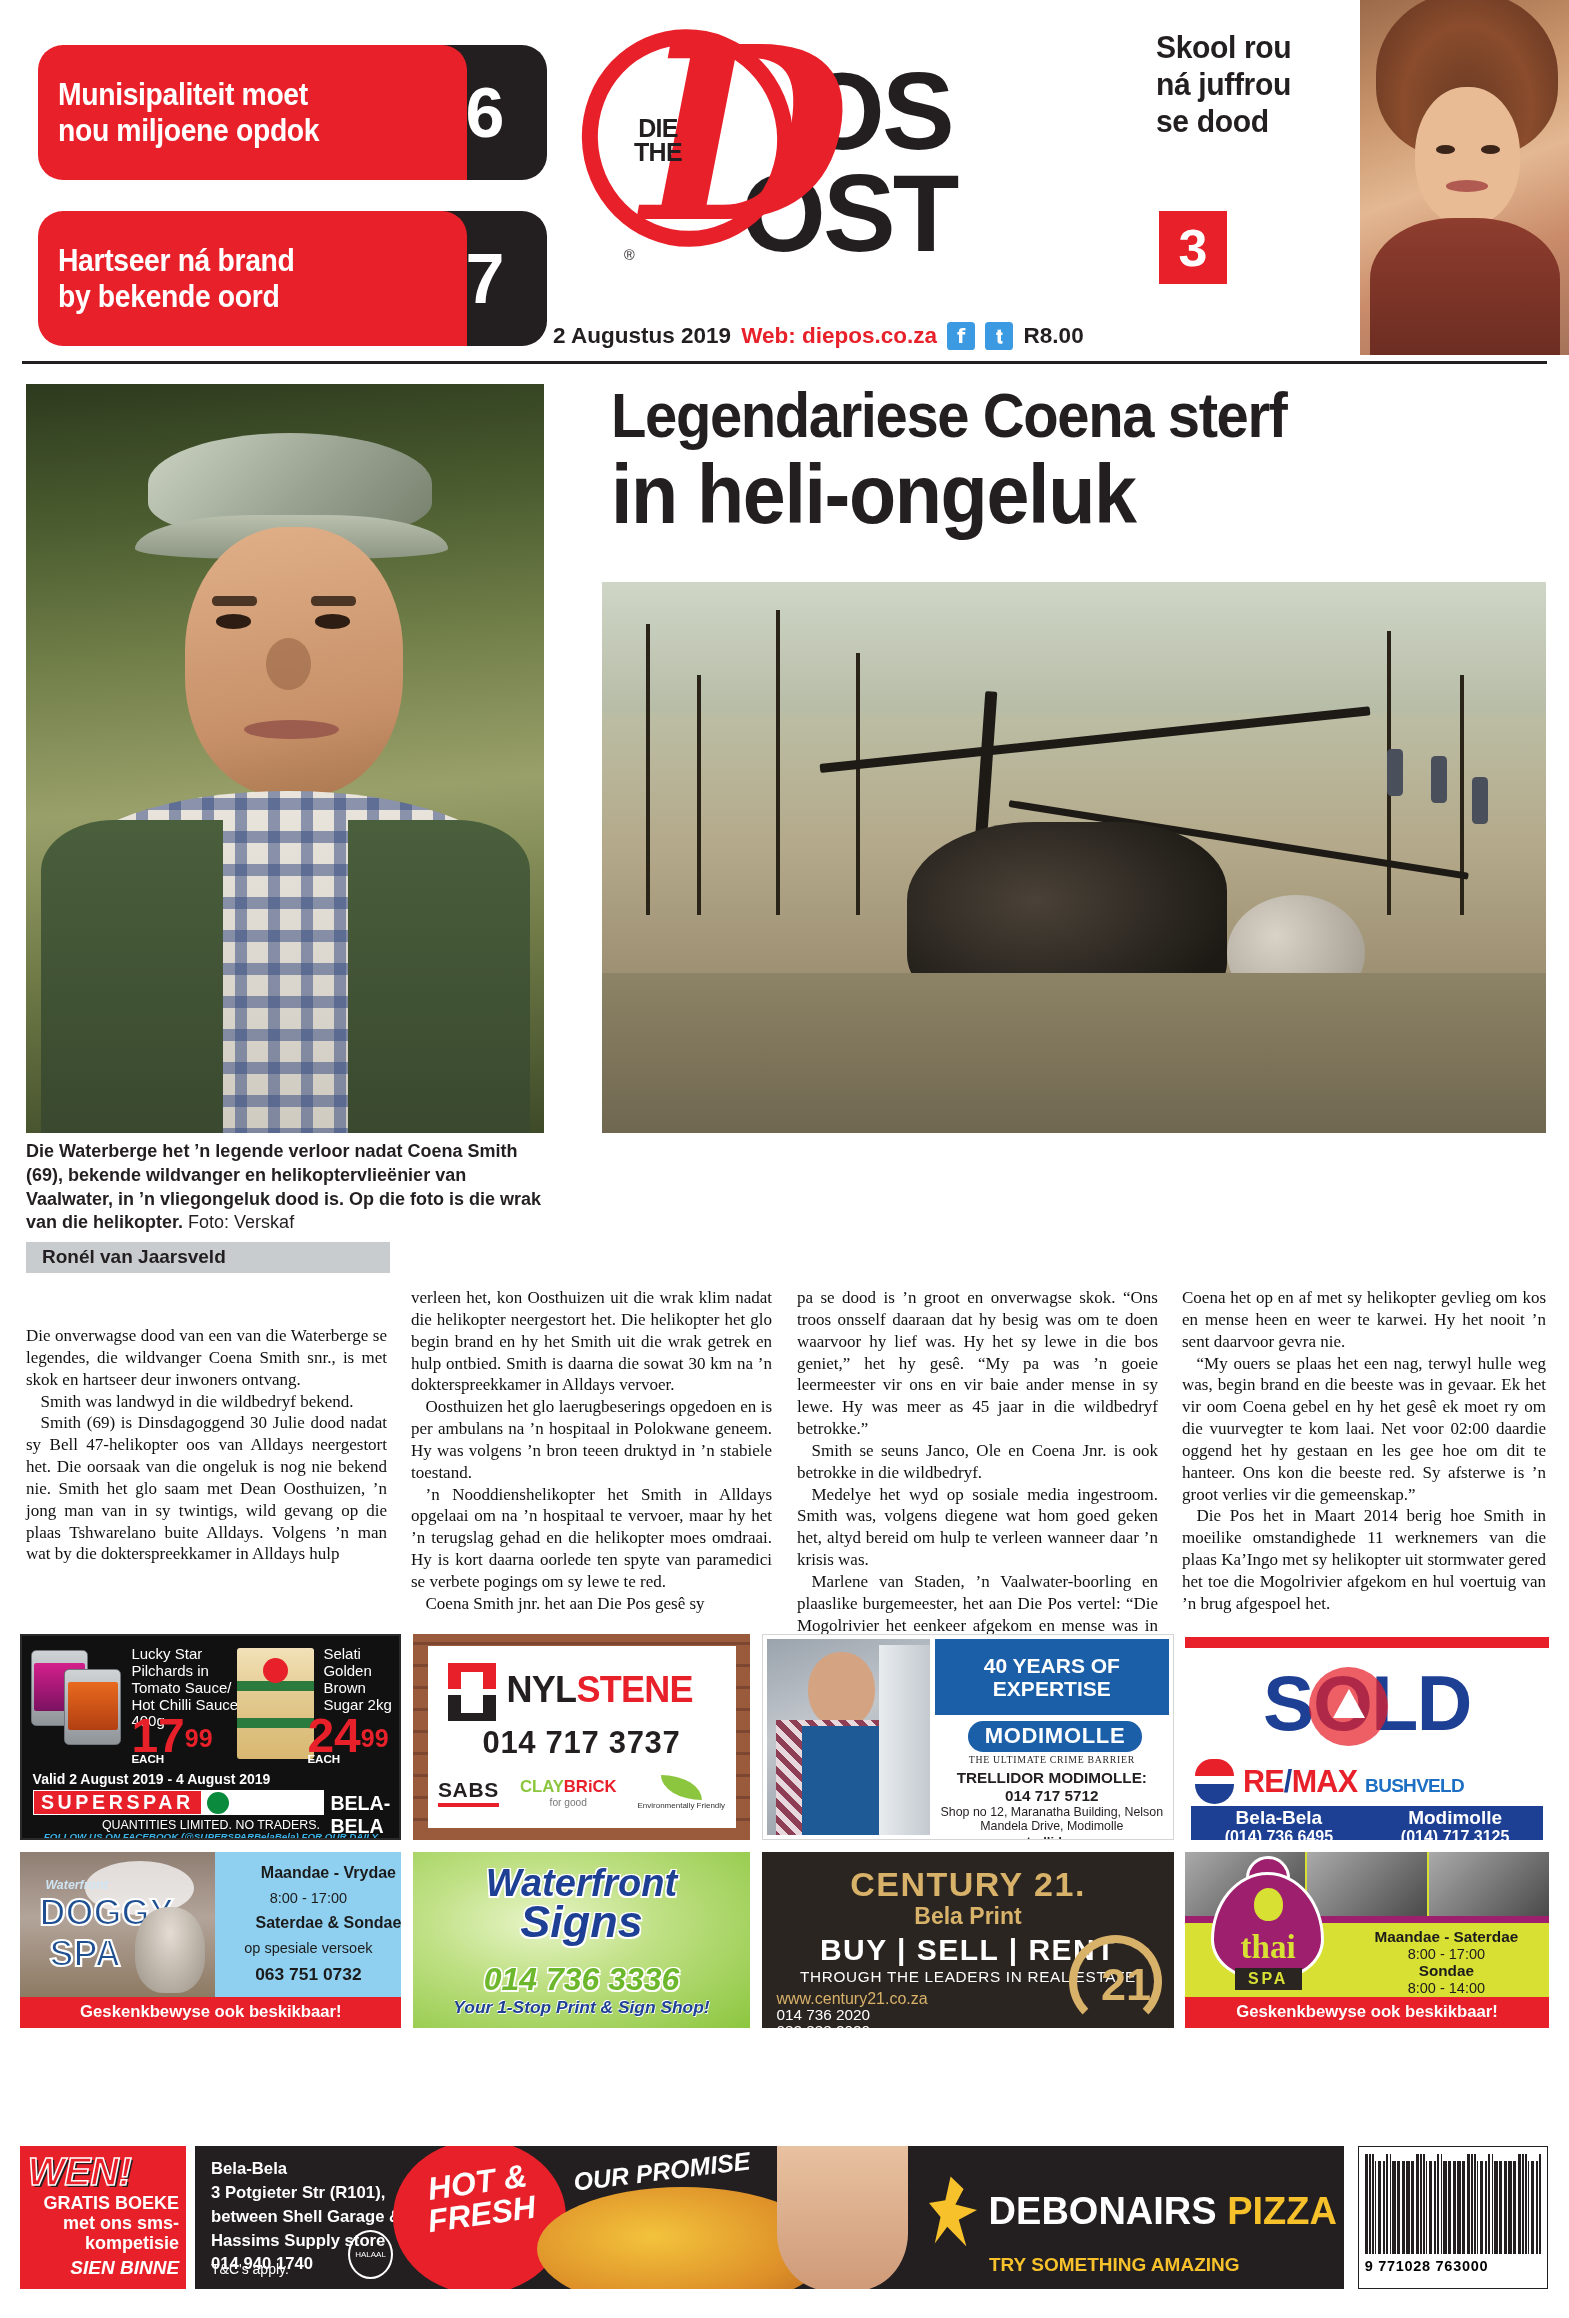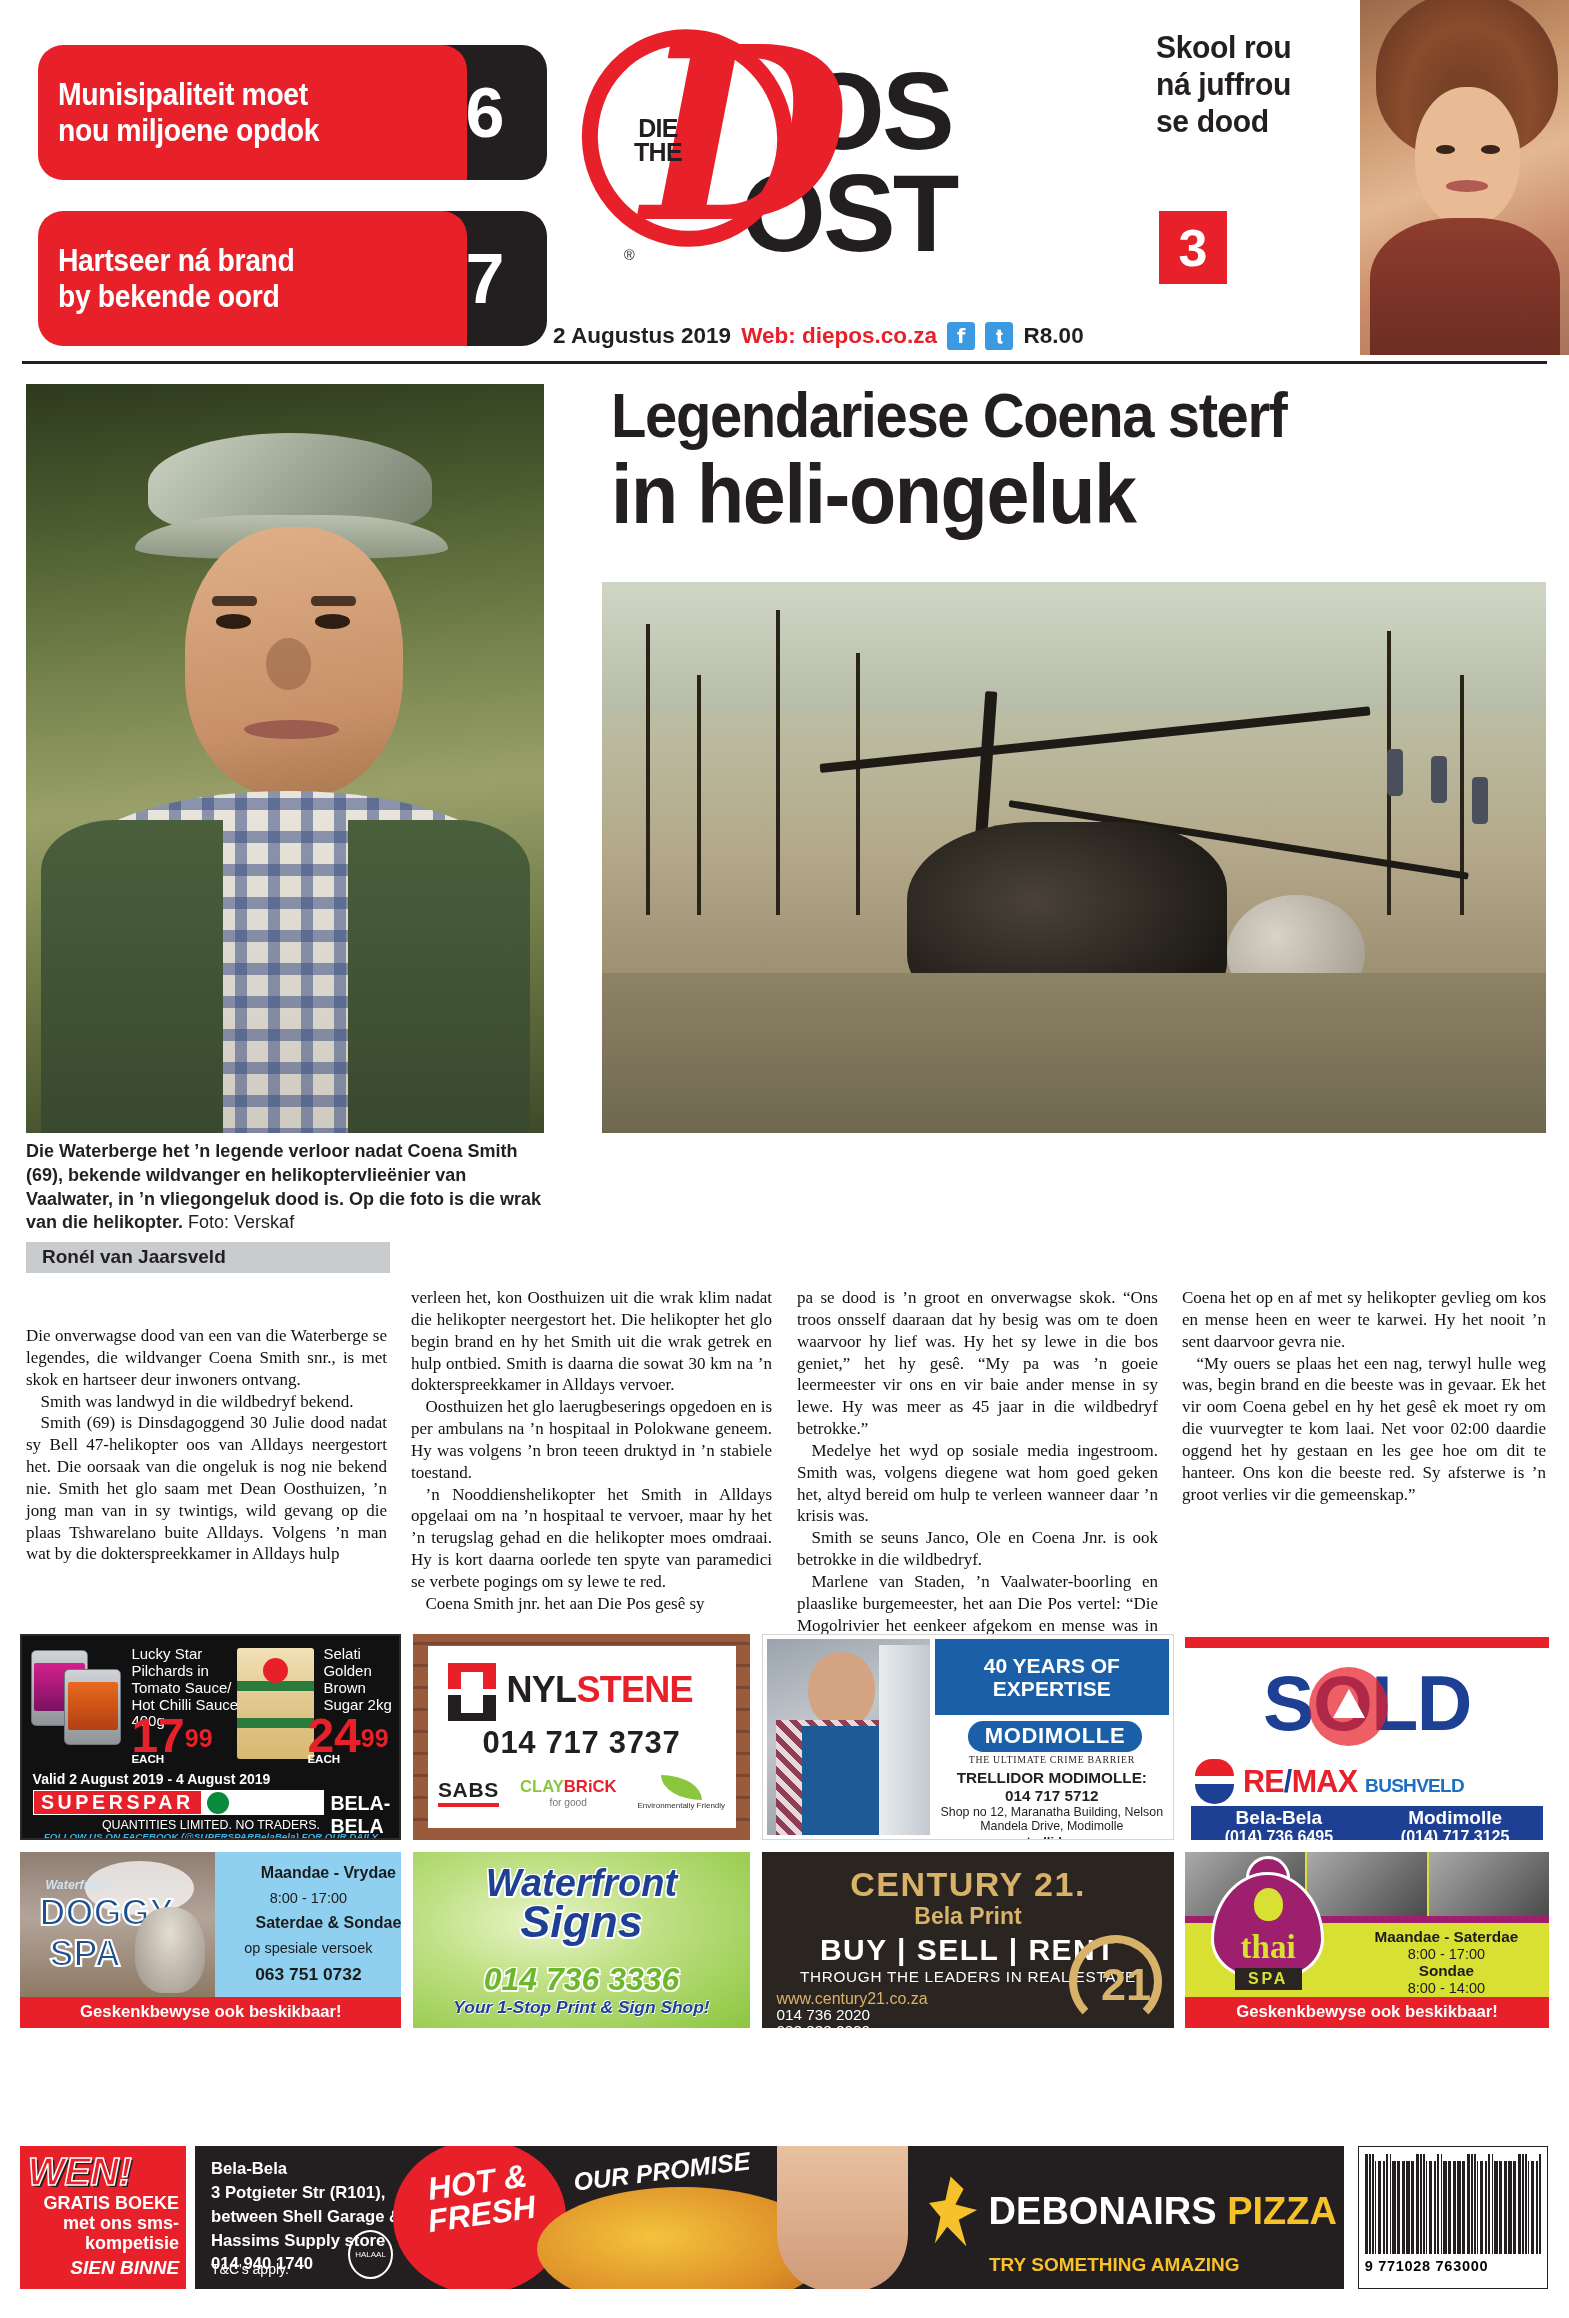--- a/index.html
+++ b/index.html
@@ -563,27 +563,28 @@
     <p>Smith (69) is Dinsdagoggend 30 Julie dood nadat sy Bell 47-helikopter oos van Alldays neergestort het. Die oorsaak van die ongeluk is nog nie bekend nie. Smith het glo saam met Dean Oosthuizen, ’n jong man van in sy twintigs, wild gevang op die plaas Tshwarelano buite Alldays. Volgens ’n man wat by die dokterspreekkamer in Alldays hulp</p>
   </div>
   <div class="col c2">
     <p class="first">verleen het, kon Oosthuizen uit die wrak klim nadat die helikopter neergestort het. Die helikopter het glo begin brand en hy het Smith uit die wrak getrek en hulp ontbied. Smith is daarna die sowat 30 km na ’n dokterspreekkamer in Alldays vervoer.</p>
     <p>Oosthuizen het glo laerugbeserings opgedoen en is per ambulans na ’n hospitaal in Polokwane geneem. Hy was volgens ’n bron teeen druktyd in ’n stabiele toestand.</p>
     <p>’n Nooddienshelikopter het Smith in Alldays opgelaai om na ’n hospitaal te vervoer, maar hy het ’n terugslag gehad en die helikopter moes omdraai. Hy is kort daarna oorlede ten spyte van paramedici se verbete pogings om sy lewe te red.</p>
     <p>Coena Smith jnr. het aan Die Pos gesê sy</p>
   </div>
   <div class="col c3">
     <p class="first">pa se dood is ’n groot en onverwagse skok. “Ons troos onsself daaraan dat hy besig was om te doen waarvoor hy lief was. Hy het sy lewe in die bos geniet,” het hy gesê. “My pa was ’n goeie leermeester vir ons en vir baie ander mense in sy lewe. Hy was meer as 45 jaar in die wildbedryf betrokke.”</p>
+    <p>Smith se seuns Janco, Ole en Coena Jnr. is ook betrokke in die wildbedryf.</p>
     <p>Medelye het wyd op sosiale media ingestroom. Smith was, volgens diegene wat hom goed geken het, altyd bereid om hulp te verleen wanneer daar ’n krisis was.</p>
-    <p>Smith se seuns Janco, Ole en Coena Jnr. is ook betrokke in die wildbedryf.</p>
     <p>Marlene van Staden, ’n Vaalwater-boorling en plaaslike burgemeester, het aan Die Pos vertel: “Die Mogolrivier het eenkeer afgekom en mense was in Groenfontein gestrand. Oom</p>
   </div>
   <div class="col c4">
     <p class="first">Coena het op en af met sy helikopter gevlieg om kos en mense heen en weer te karwei. Hy het nooit ’n sent daarvoor gevra nie.</p>
     <p>“My ouers se plaas het een nag, terwyl hulle weg was, begin brand en die beeste was in gevaar. Ek het vir oom Coena gebel en hy het gesê ek moet ry om die vuurvegter te kom laai. Net voor 02:00 daardie oggend het hy gestaan en les gee hoe om dit te hanteer. Ons kon die beeste red. Sy afsterwe is ’n groot verlies vir die gemeenskap.”</p>
+    <p>Die Pos het in Maart 2014 berig hoe Smith in moeilike omstandighede 11 werknemers van die plaas Ka’Ingo met sy helikopter uit stormwater gered het toe die Mogolrivier afgekom en hul voertuig van ’n brug afgespoel het.</p>
   </div>
 </div>
 
 <div class="ads">
 
   <div class="ad ad-spar">
     <div class="spar-row">
       <div class="spar-can" style="left:8.7px;top:11.6px;">
         <div class="lbl" style="background:linear-gradient(180deg,#d41f8c,#7a1260);"></div>
       </div>

